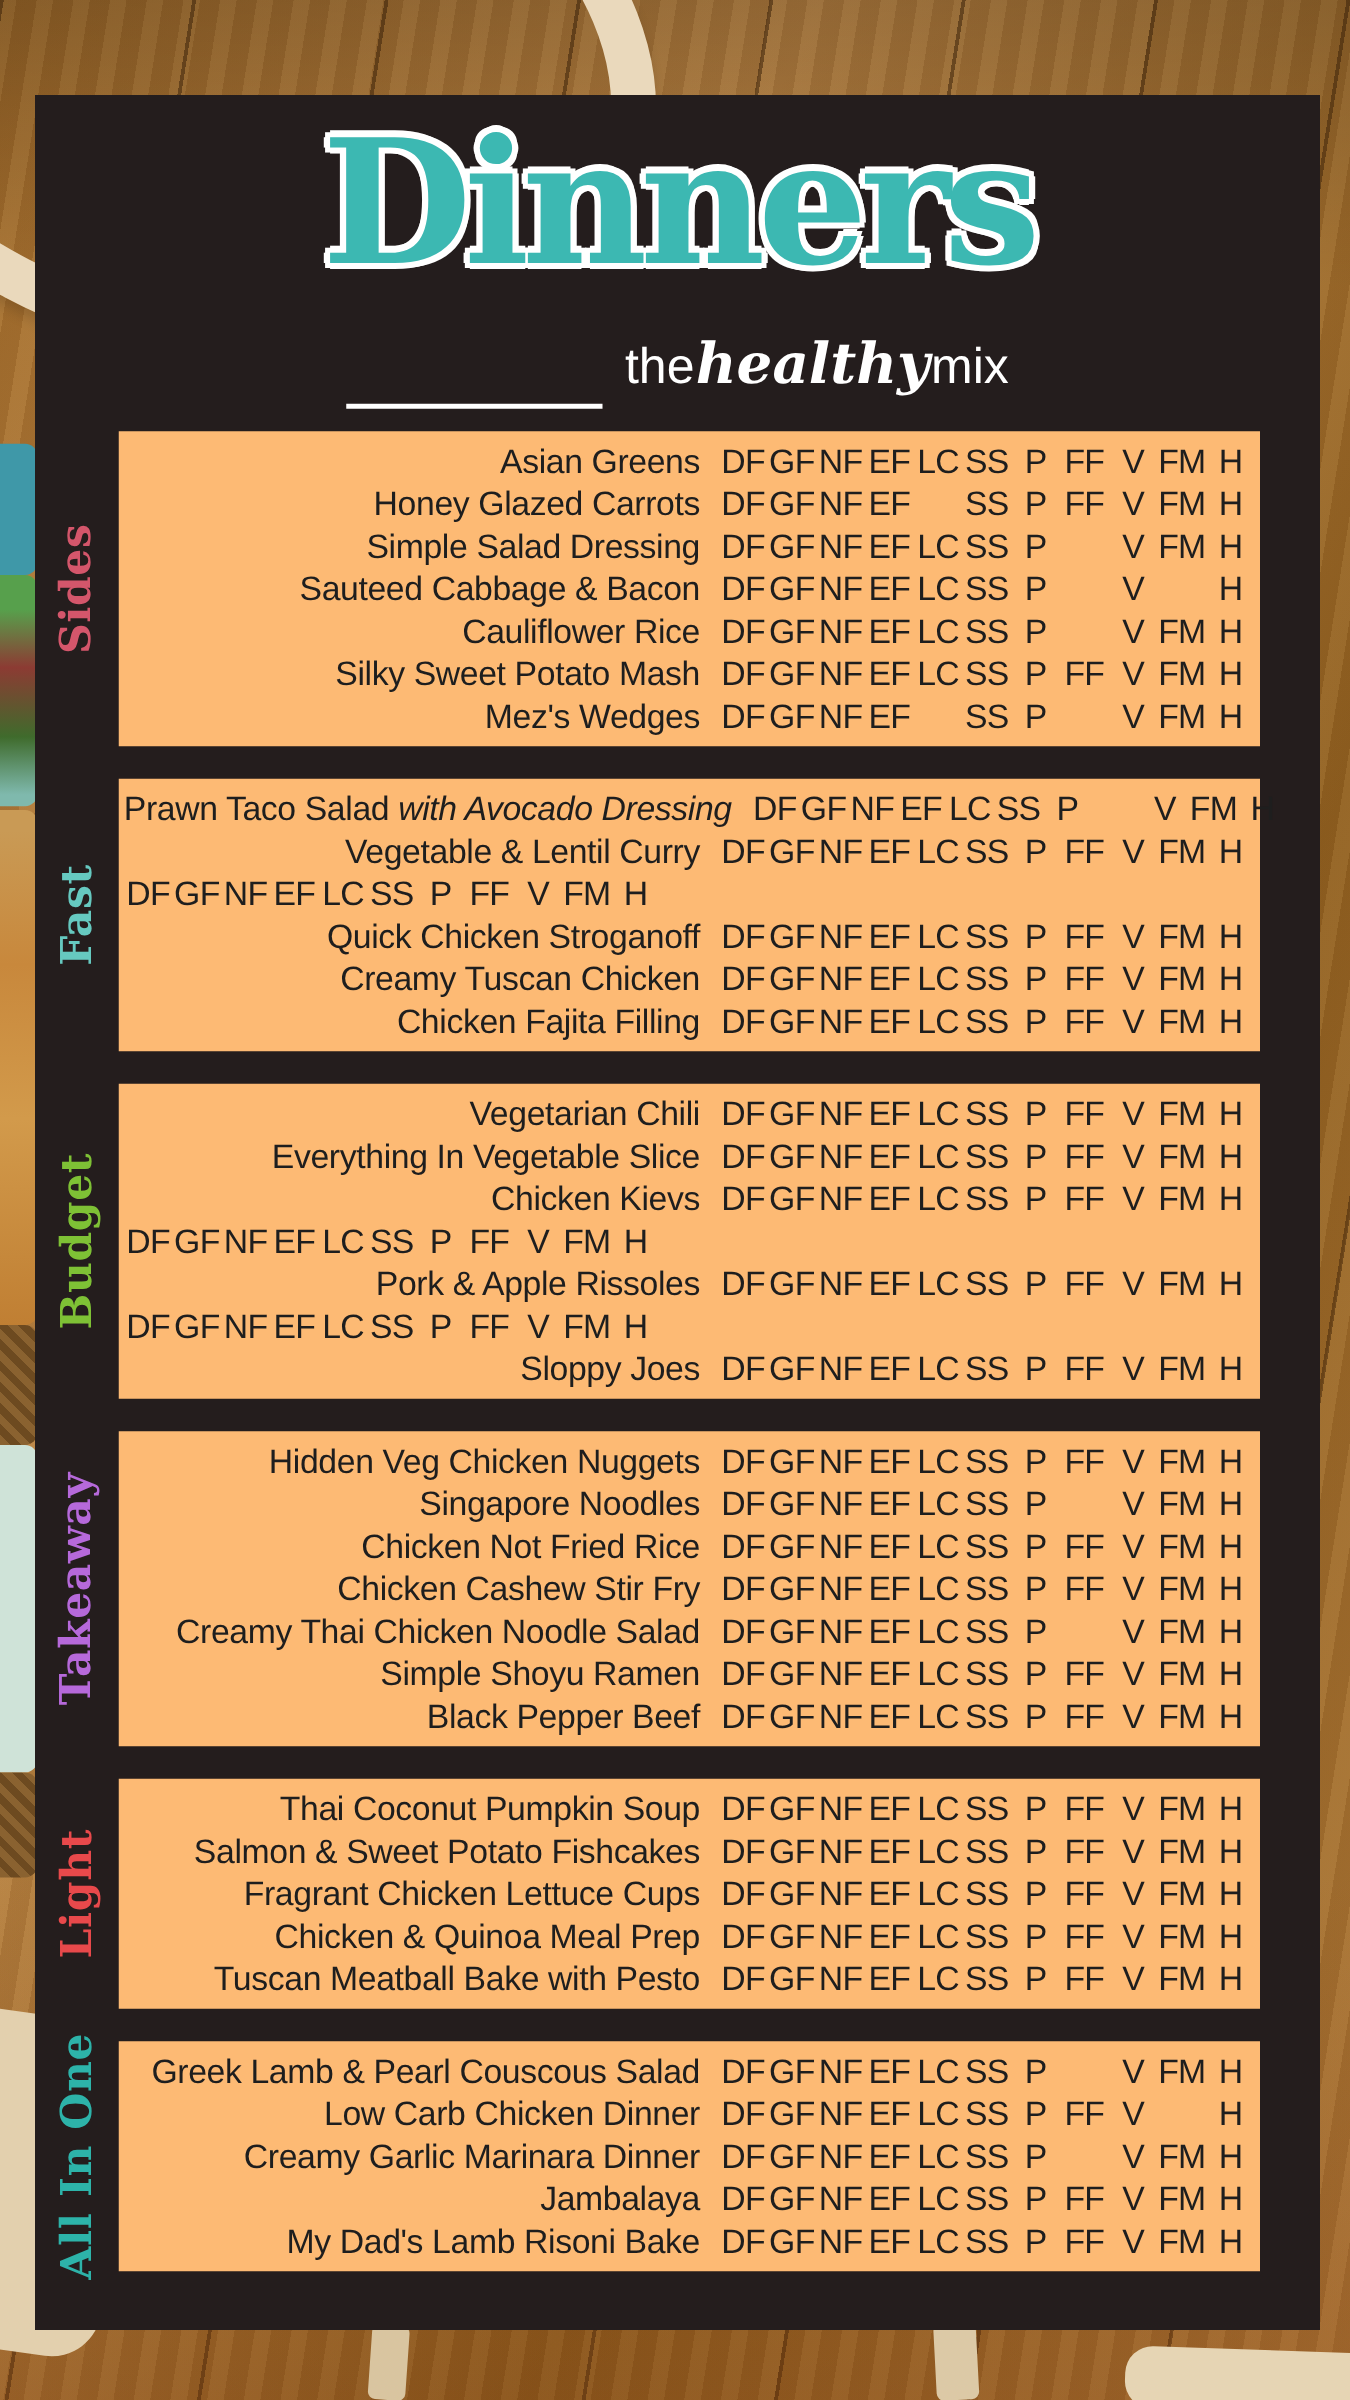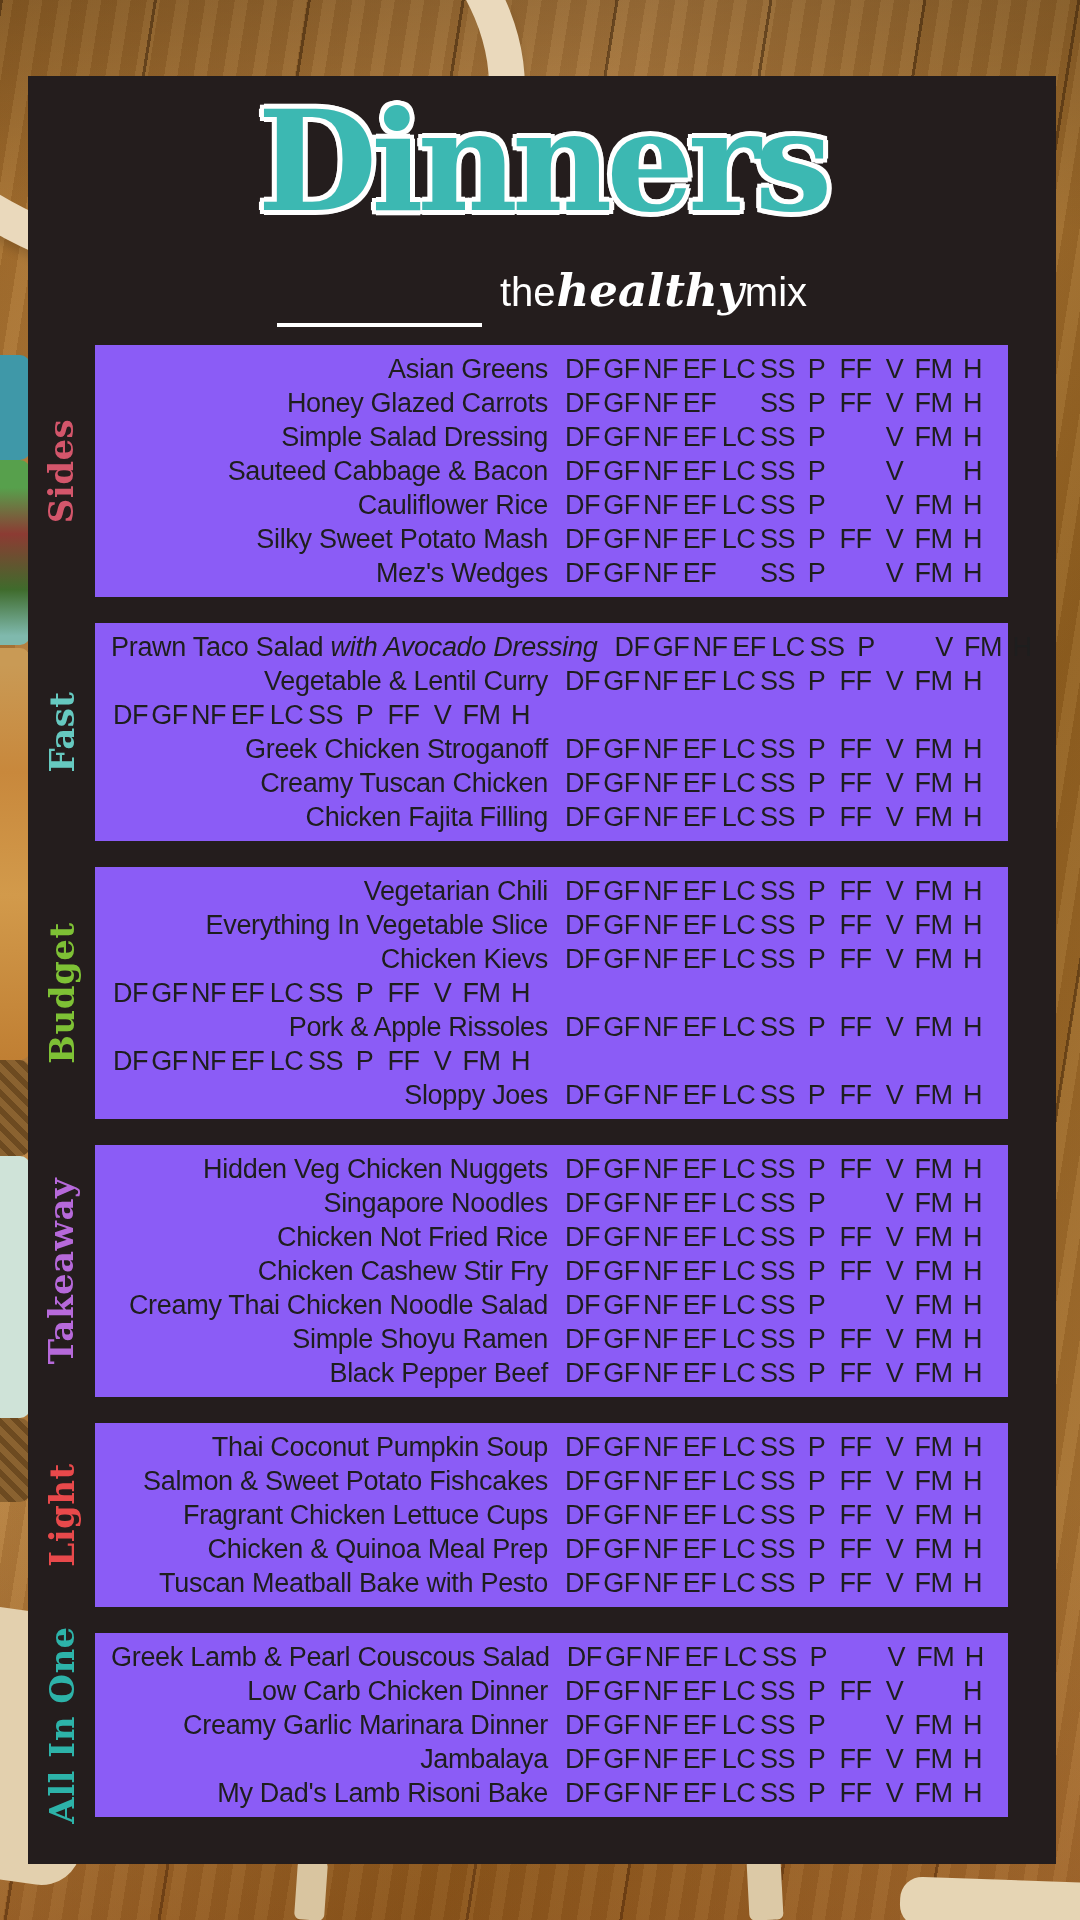--- a/index.html
+++ b/index.html
@@ -57,21 +57,21 @@
   .sections{padding:0 48px 0 67px;}
   .section{position:relative;margin-bottom:26px;}
   .sec-label{
     position:absolute;left:-67px;top:0;bottom:0;width:67px;
     display:flex;align-items:center;justify-content:center;
   }
   .sec-label span{
     transform:rotate(-90deg);white-space:nowrap;
     font-family:"DejaVu Serif",serif;font-weight:700;font-size:34px;letter-spacing:.5px;
   }
-  .box{background:#8b5cf6;padding:7px 16px;}
+  .box{background:#fdba74;padding:7px 4px;}
   .row{display:flex;align-items:center;height:34px;font-size:27px;color:#1e1e1e;}
   .dish{flex:1;text-align:right;padding-right:15px;white-space:nowrap;letter-spacing:-.3px;}
   .dish .it{font-style:italic;text-align:center;}
   .codes{flex:none;width:429px;display:flex;}
   .code{flex:none;width:39px;text-align:center;letter-spacing:-.5px;}
 </style>
 </head>
 <body>
 
 <div class="wood">
@@ -262,21 +262,21 @@
               <span class="code">LC</span>
               <span class="code">SS</span>
               <span class="code">P</span>
               <span class="code">FF</span>
               <span class="code">V</span>
               <span class="code">FM</span>
               <span class="code">H</span>
             </div>
           </div>
           <div class="row">
-            <div class="dish"><span>Greek Chicken Stroganoff</span></div>
+            <div class="dish"><span>Quick Chicken Stroganoff</span></div>
             <div class="codes">
               <span class="code">DF</span>
               <span class="code">GF</span>
               <span class="code">NF</span>
               <span class="code">EF</span>
               <span class="code">LC</span>
               <span class="code">SS</span>
               <span class="code">P</span>
               <span class="code">FF</span>
               <span class="code">V</span>

